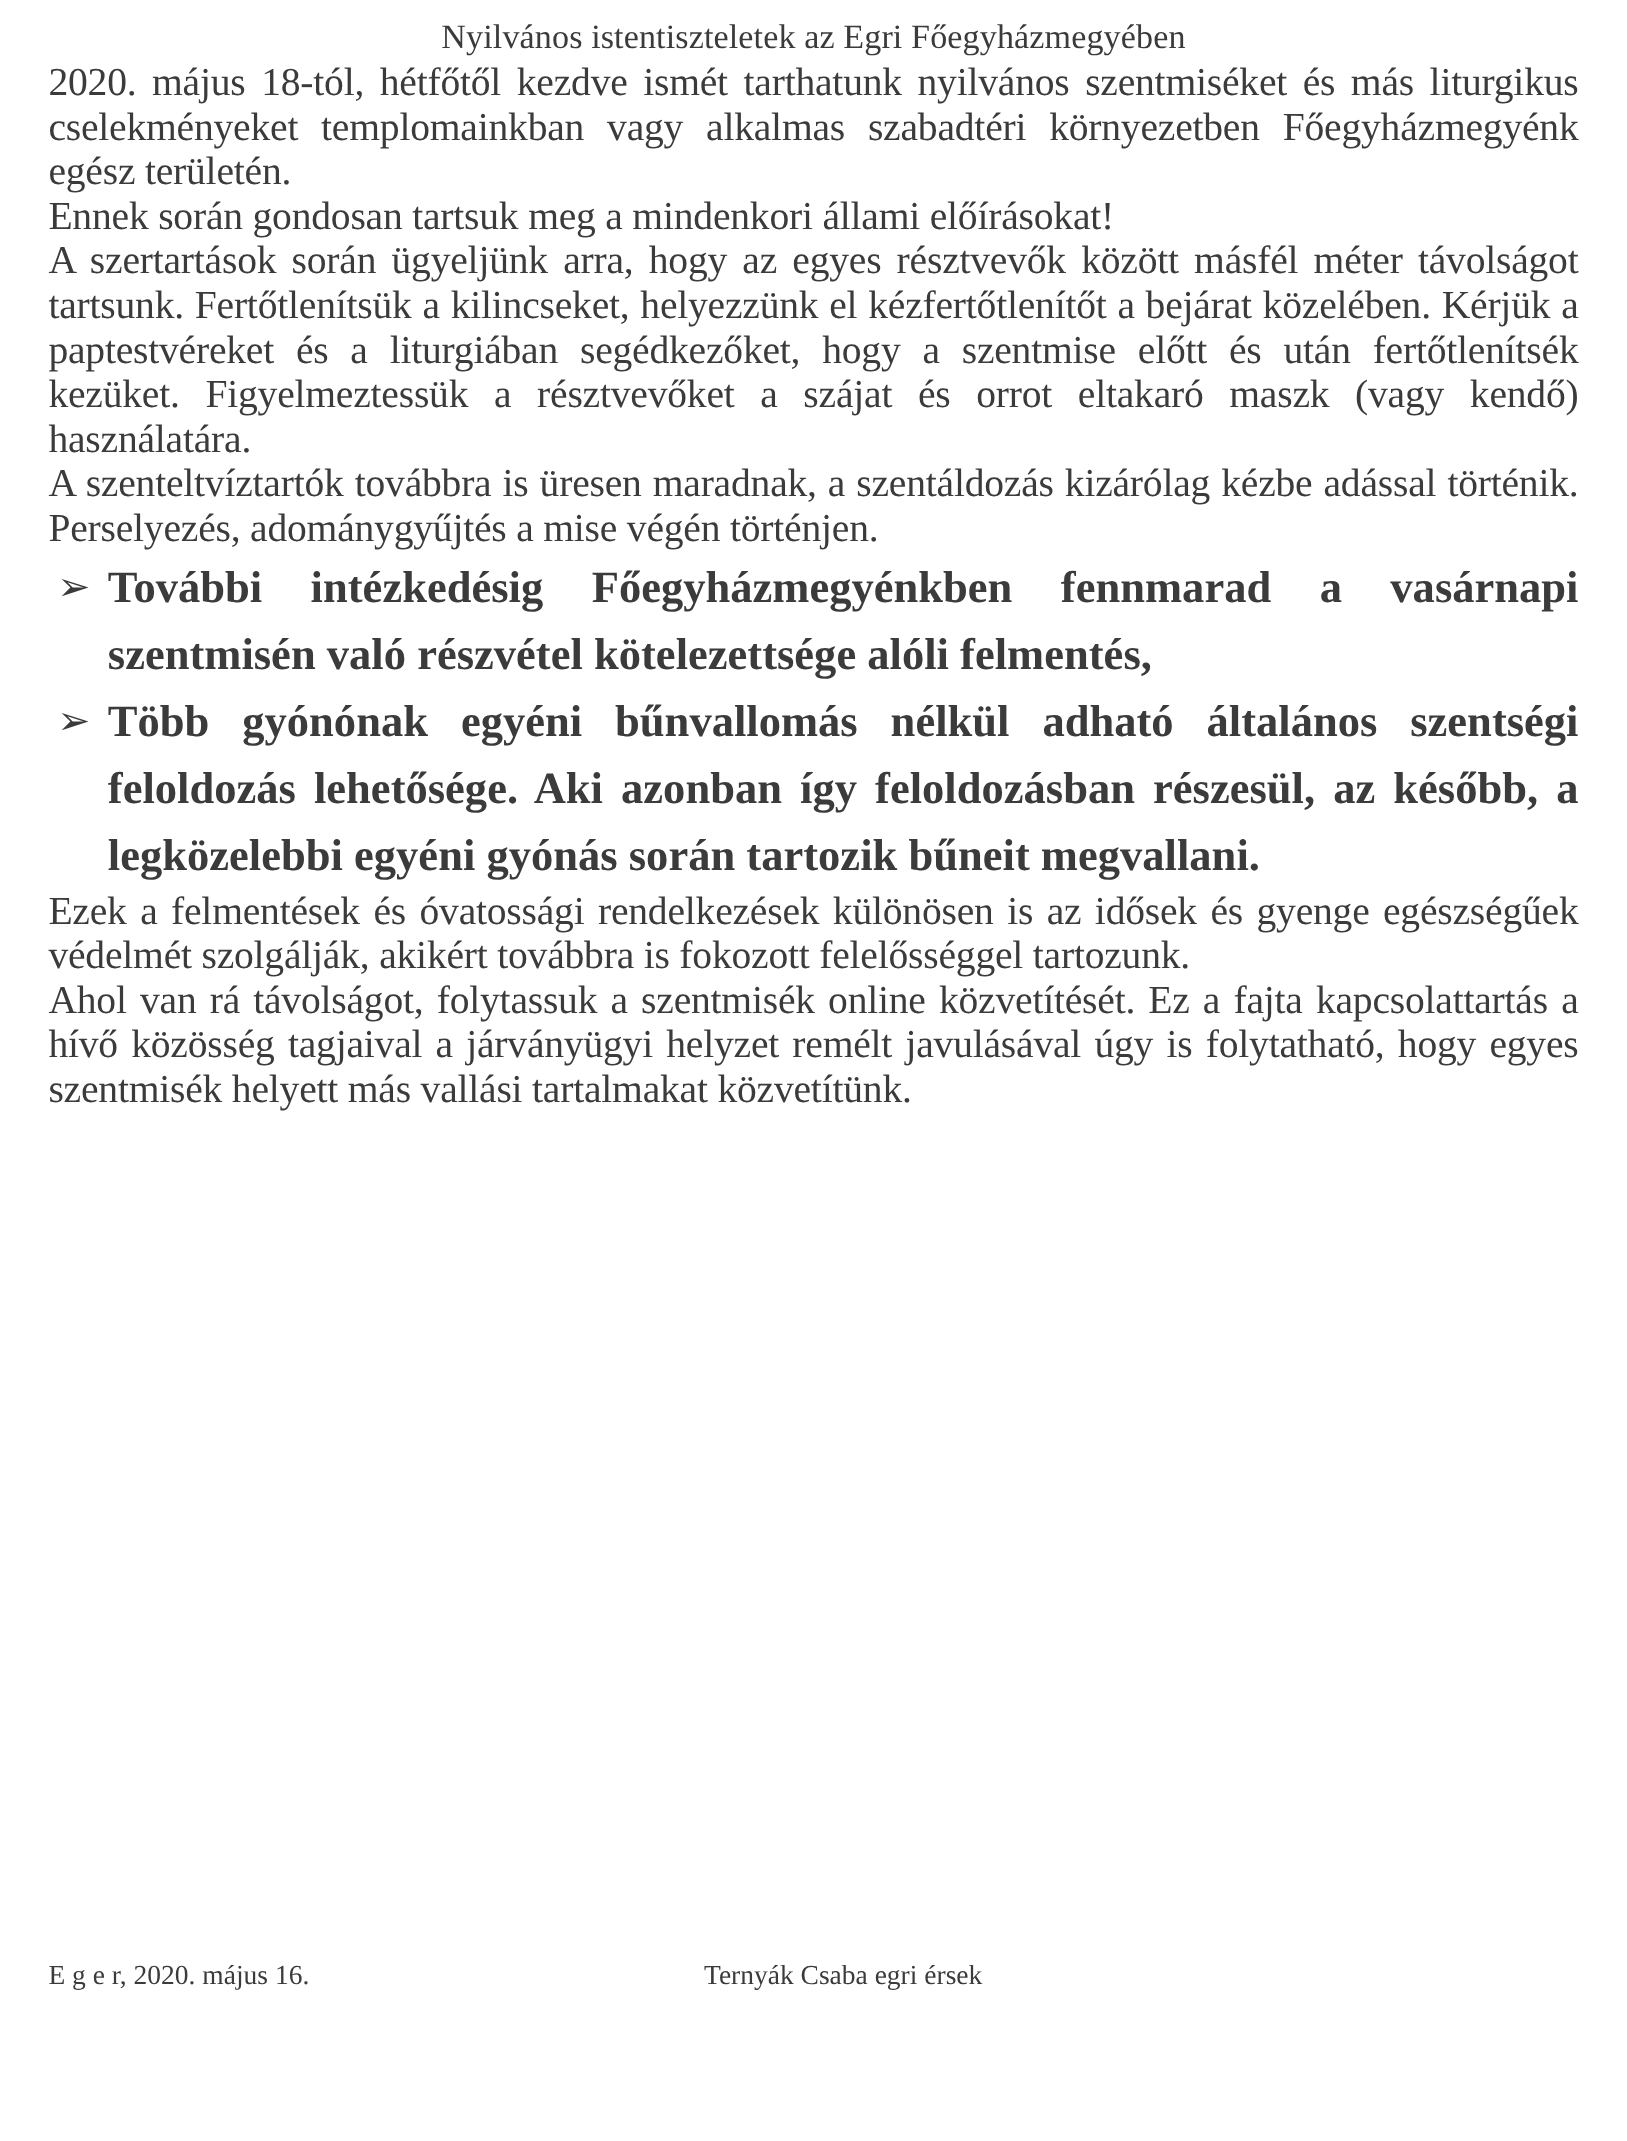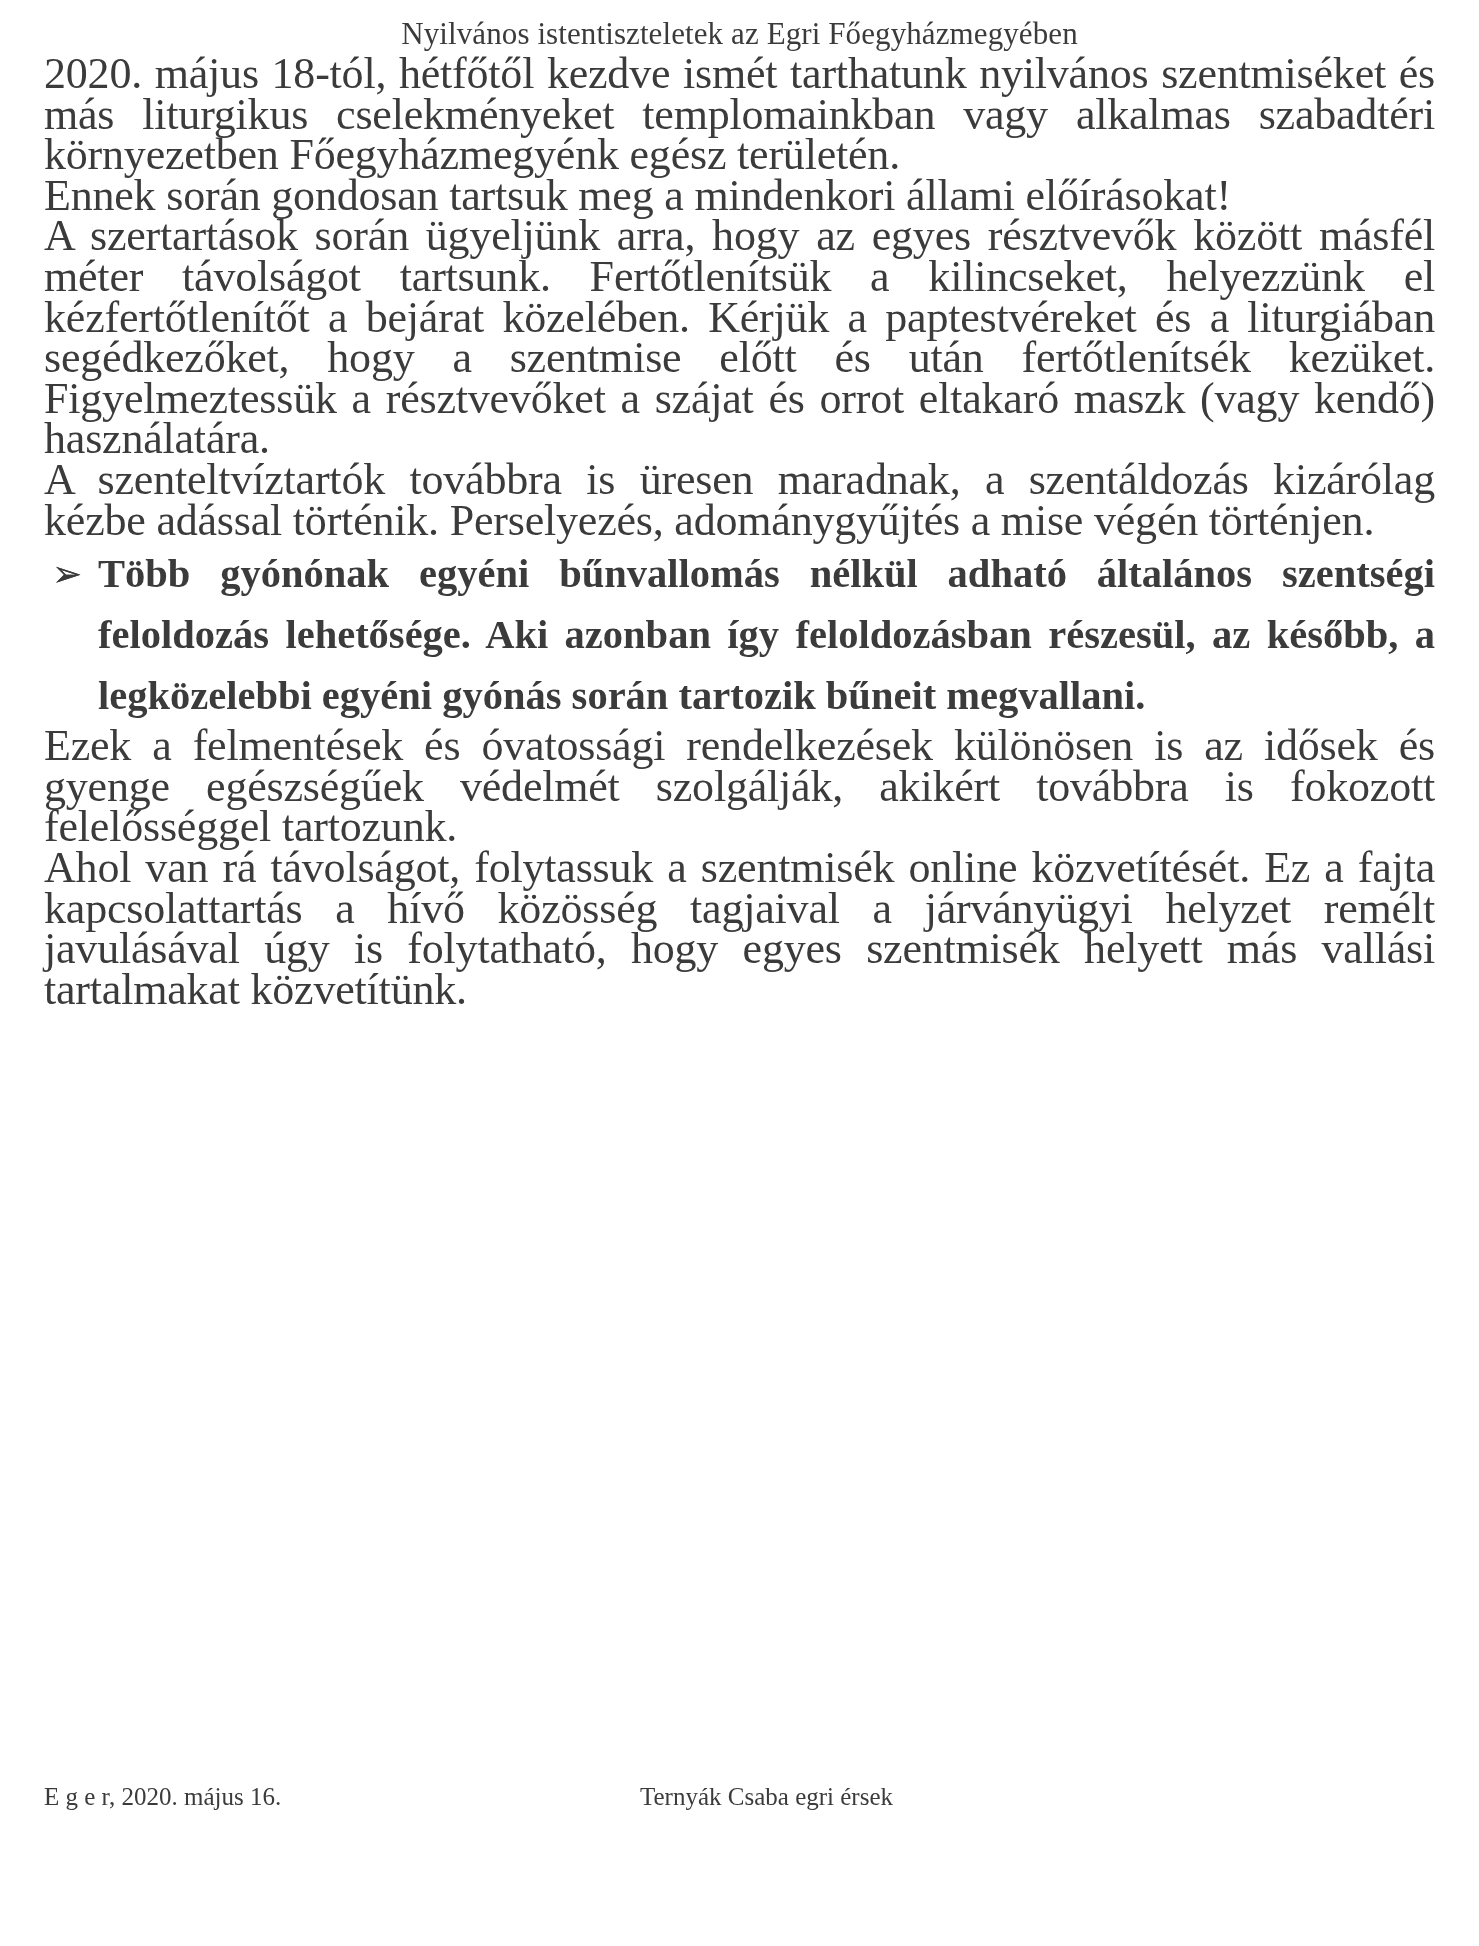--- a/index.html
+++ b/index.html
@@ -7,21 +7,21 @@
     width: 1479px; height: 1946px; overflow: hidden; position: relative;
     font-family: "Liberation Serif", "DejaVu Serif", serif;
     color: #3b3b3b;
   }
   .page { position: absolute; left: 44px; top: 16px; width: 1391px; }
   .title {
     text-align: center; font-weight: normal; font-size: 31px; line-height: 36px;
     margin: 0 0 2px 0; letter-spacing: 0.1px;
   }
   .para {
-    font-size: 44px; line-height: 40.6px; margin: 0;
+    font-size: 36px; line-height: 40.6px; margin: 0;
     text-align: justify; text-align-last: left;
     letter-spacing: -0.2px; word-spacing: 0px;
   }
   .bullets { list-style: none; margin: 2px 0 0 0; padding: 0; }
   .bullet {
     position: relative; padding-left: 54px;
     font-weight: bold; font-size: 40.5px; line-height: 61px;
     text-align: justify; text-align-last: left; letter-spacing: 0px;
   }
   .bullet .arrow {
@@ -39,20 +39,21 @@
   <h1 class="title">Nyilvános istentiszteletek az Egri Főegyházmegyében</h1>
 
   <p class="para">2020. május 18-tól, hétfőtől kezdve ismét tarthatunk nyilvános szentmiséket és más liturgikus cselekményeket templomainkban vagy alkalmas szabadtéri környezetben Főegyházmegyénk egész területén.</p>
   <p class="para">Ennek során gondosan tartsuk meg a mindenkori állami előírásokat!</p>
   <p class="para">A szertartások során ügyeljünk arra, hogy az egyes résztvevők között másfél méter távolságot tartsunk. Fertőtlenítsük a kilincseket, helyezzünk el kézfertőtlenítőt a bejárat közelében. Kérjük a paptestvéreket és a liturgiában segédkezőket, hogy a szentmise előtt és után fertőtlenítsék kezüket. Figyelmeztessük a résztvevőket a szájat és orrot eltakaró maszk (vagy kendő) használatára.</p>
   <p class="para">A szenteltvíztartók továbbra is üresen maradnak, a szentáldozás kizárólag kézbe adással történik. Perselyezés, adománygyűjtés a mise végén történjen.</p>
 
   <ul class="bullets">
     <li class="bullet">
       <span class="arrow">➢</span>
+      <span>További intézkedésig Főegyházmegyénkben fennmarad a vasárnapi szentmisén való részvétel kötelezettsége alóli felmentés,</span>
     </li>
     <li class="bullet">
       <span class="arrow">➢</span>
       <span>Több gyónónak egyéni bűnvallomás nélkül adható általános szentségi feloldozás lehetősége. Aki azonban így feloldozásban részesül, az később, a legközelebbi egyéni gyónás során tartozik bűneit megvallani.</span>
     </li>
   </ul>
 
   <p class="para">Ezek a felmentések és óvatossági rendelkezések különösen is az idősek és gyenge egészségűek védelmét szolgálják, akikért továbbra is fokozott felelősséggel tartozunk.</p>
   <p class="para">Ahol van rá távolságot, folytassuk a szentmisék online közvetítését. Ez a fajta kapcsolattartás a hívő közösség tagjaival a járványügyi helyzet remélt javulásával úgy is folytatható, hogy egyes szentmisék helyett más vallási tartalmakat közvetítünk.</p>
 </div>

